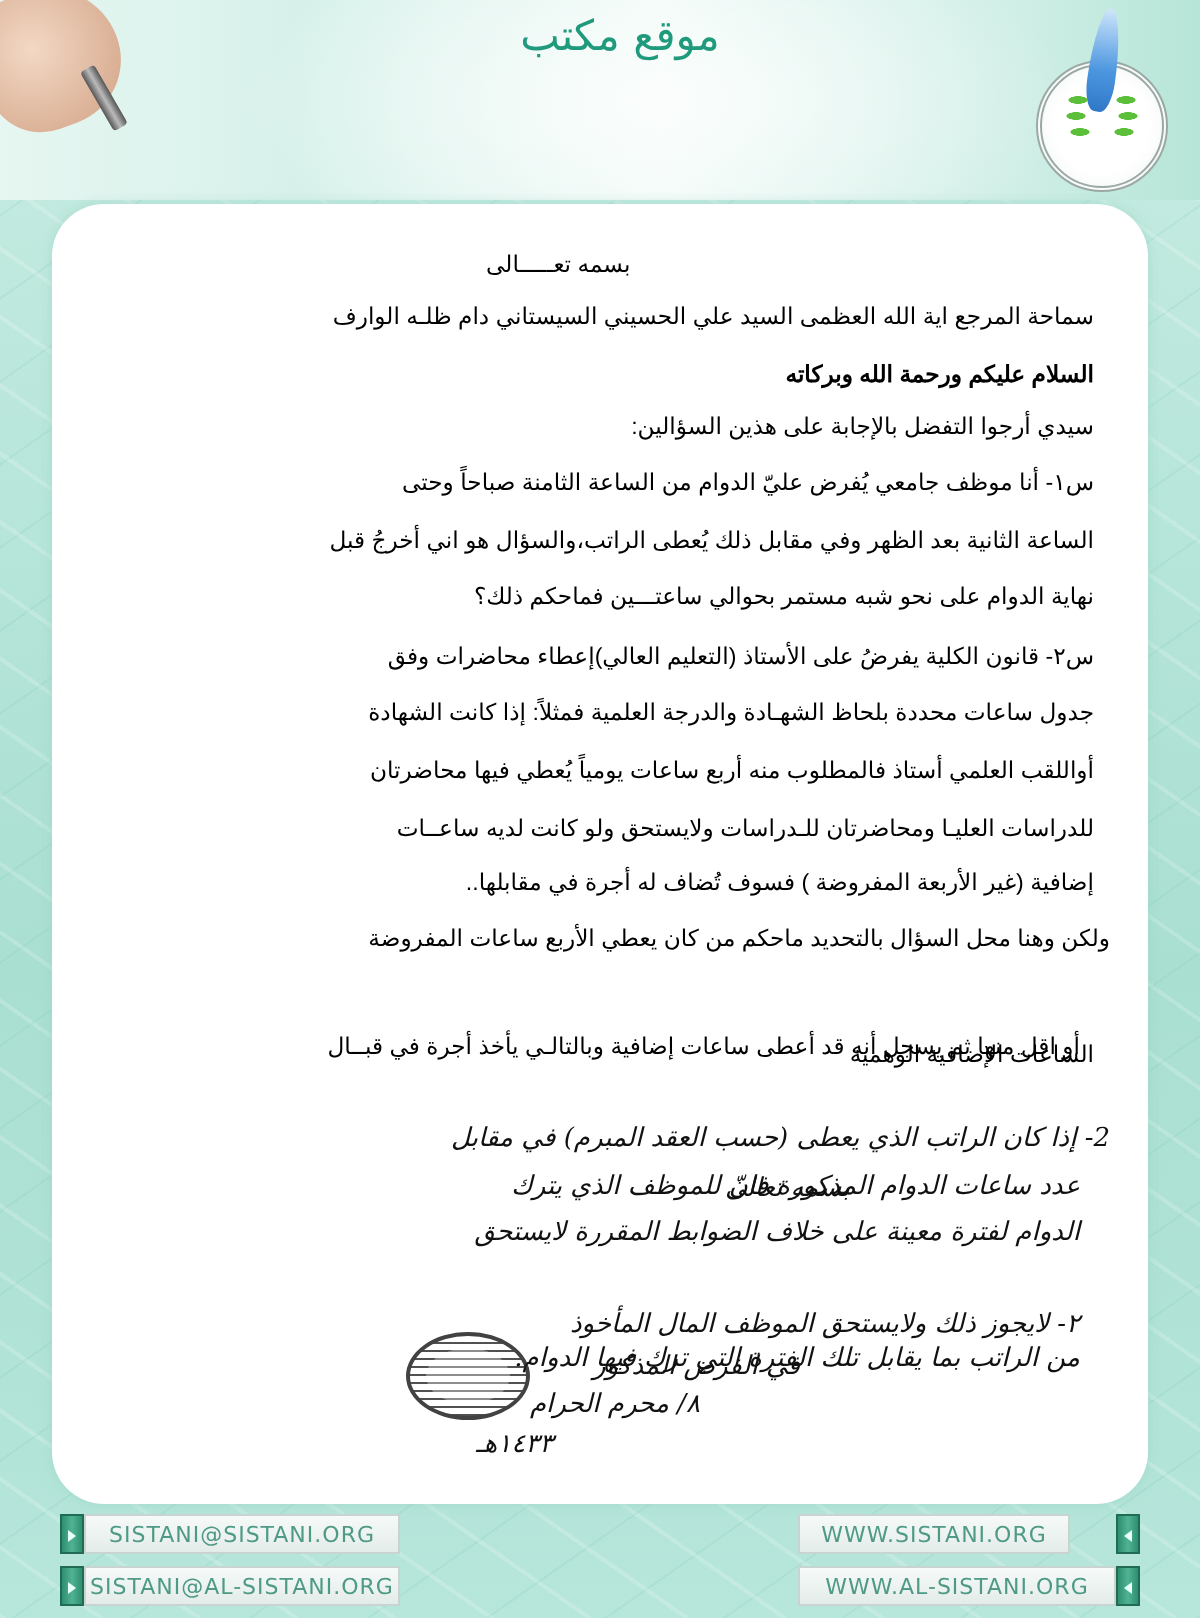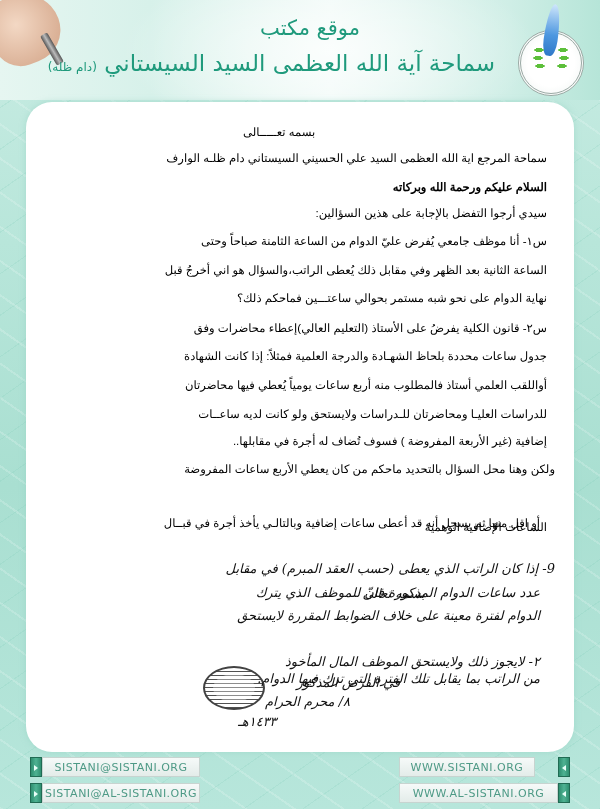--- a/index.html
+++ b/index.html
@@ -33,21 +33,21 @@
     background: radial-gradient(circle at 40% 40%, #f3d8c4, #d8ad92 80%);
     transform: rotate(-20deg);
   }
   .pen {
     position:absolute; left:48px; top:32px; width:8px; height:34px;
     background: linear-gradient(90deg, #555, #bbb, #555);
     transform: rotate(-30deg);
     border-radius:2px;
   }
   .header-title-1 {
-    position:absolute; left:0; right:0; top:16px;
+    position:absolute; left:0; right:0; top:6px;
     text-align:center; direction:rtl;
     font-family: "DejaVu Sans", sans-serif;
     font-size:21px; color:#1f9a7c; padding-left:20px;
   }
   .header-title-2 {
     position:absolute; left:95px; top:50px; width:400px;
     text-align:center; direction:rtl;
     font-family: "DejaVu Sans", sans-serif;
     font-size:23px; color:#1f9a7c; white-space:nowrap;
   }
@@ -139,24 +139,20 @@
 </head>
 <body>
 
 <div class="bg-pattern"></div>
 
 <div class="header">
   <div class="glow"></div>
   <div class="hand"></div>
   <div class="pen"></div>
   <div class="header-title-1">موقع مكتب</div>
-  <div class="header-title-2">
-    <span>سماحة آية الله العظمى السيد السيستاني</span>
-    <span class="small">(دام ظله)</span>
-  </div>
   <div class="logo"></div>
   <div class="logo-flame"></div>
   <div class="logo-leaves"></div>
 </div>
 
 <div class="panel"></div>
 
 <div class="doc">
   <div class="center" style="left:188px; top:9px;">بسمه تعـــــالى</div>
   <div class="line" style="right:8px; top:35px;">سماحة المرجع اية الله العظمى السيد علي الحسيني السيستاني دام ظلـه الوارف</div>
@@ -171,21 +167,21 @@
   <div class="line" style="right:8px; top:233px;">جدول ساعات محددة بلحاظ الشهـادة والدرجة العلمية فمثلاً: إذا كانت الشهادة</div>
   <div class="line" style="right:8px; top:262px;">أواللقب العلمي أستاذ فالمطلوب منه أربع ساعات يومياً يُعطي فيها محاضرتان</div>
   <div class="line" style="right:8px; top:291px;">للدراسات العليـا ومحاضرتان للـدراسات ولايستحق ولو كانت لديه ساعــات</div>
   <div class="line" style="right:8px; top:318px;">إضافية (غير الأربعة المفروضة ) فسوف تُضاف له أجرة في مقابلها..</div>
   <div class="line" style="right:0; top:346px;">ولكن وهنا محل السؤال بالتحديد ماحكم من كان يعطي الأربع ساعات المفروضة</div>
   <div class="line" style="right:15px; top:376px;margin-top:24px;">أو اقل منها ثم يسجل أنه قد أعطى ساعات إضافية وبالتالـي يأخذ أجرة في قبــال</div>
   <div class="line" style="right:8px; top:404px;text-align:center;">الساعات الإضافية الوهمية</div>
 </div>
 
 <div class="hand-text" style="right:175px; top:538px;margin-top:48px;">بسمه تعالى</div>
-<div class="hand-text" style="right:45px; top:561px;">9- إذا كان الراتب الذي يعطى (حسب العقد المبرم) في مقابل</div>
+<div class="hand-text" style="right:45px; top:561px;">2- إذا كان الراتب الذي يعطى (حسب العقد المبرم) في مقابل</div>
 <div class="hand-text" style="right:60px; top:585px;">عدد ساعات الدوام المذكورة فانّ للموظف الذي يترك</div>
 <div class="hand-text" style="right:60px; top:608px;">الدوام لفترة معينة على خلاف الضوابط المقررة لايستحق</div>
 <div class="hand-text" style="right:60px; top:631px;margin-top:40px;">من الراتب بما يقابل تلك الفترة التي ترك فيها الدوام.</div>
 <div class="hand-text" style="right:60px; top:654px;">٢- لايجوز ذلك ولايستحق الموظف المال المأخوذ</div>
 <div class="hand-text" style="right:200px; top:675px;">في الفرض المذكور</div>
 
 <div class="seal"></div>
 <div class="seal-inner"></div>
 <div class="hand-text" style="left:265px; top:694px; direction:rtl;">٨/ محرم الحرام</div>
 <div class="hand-text" style="left:238px; top:714px; direction:rtl;">١٤٣٣هـ</div>

